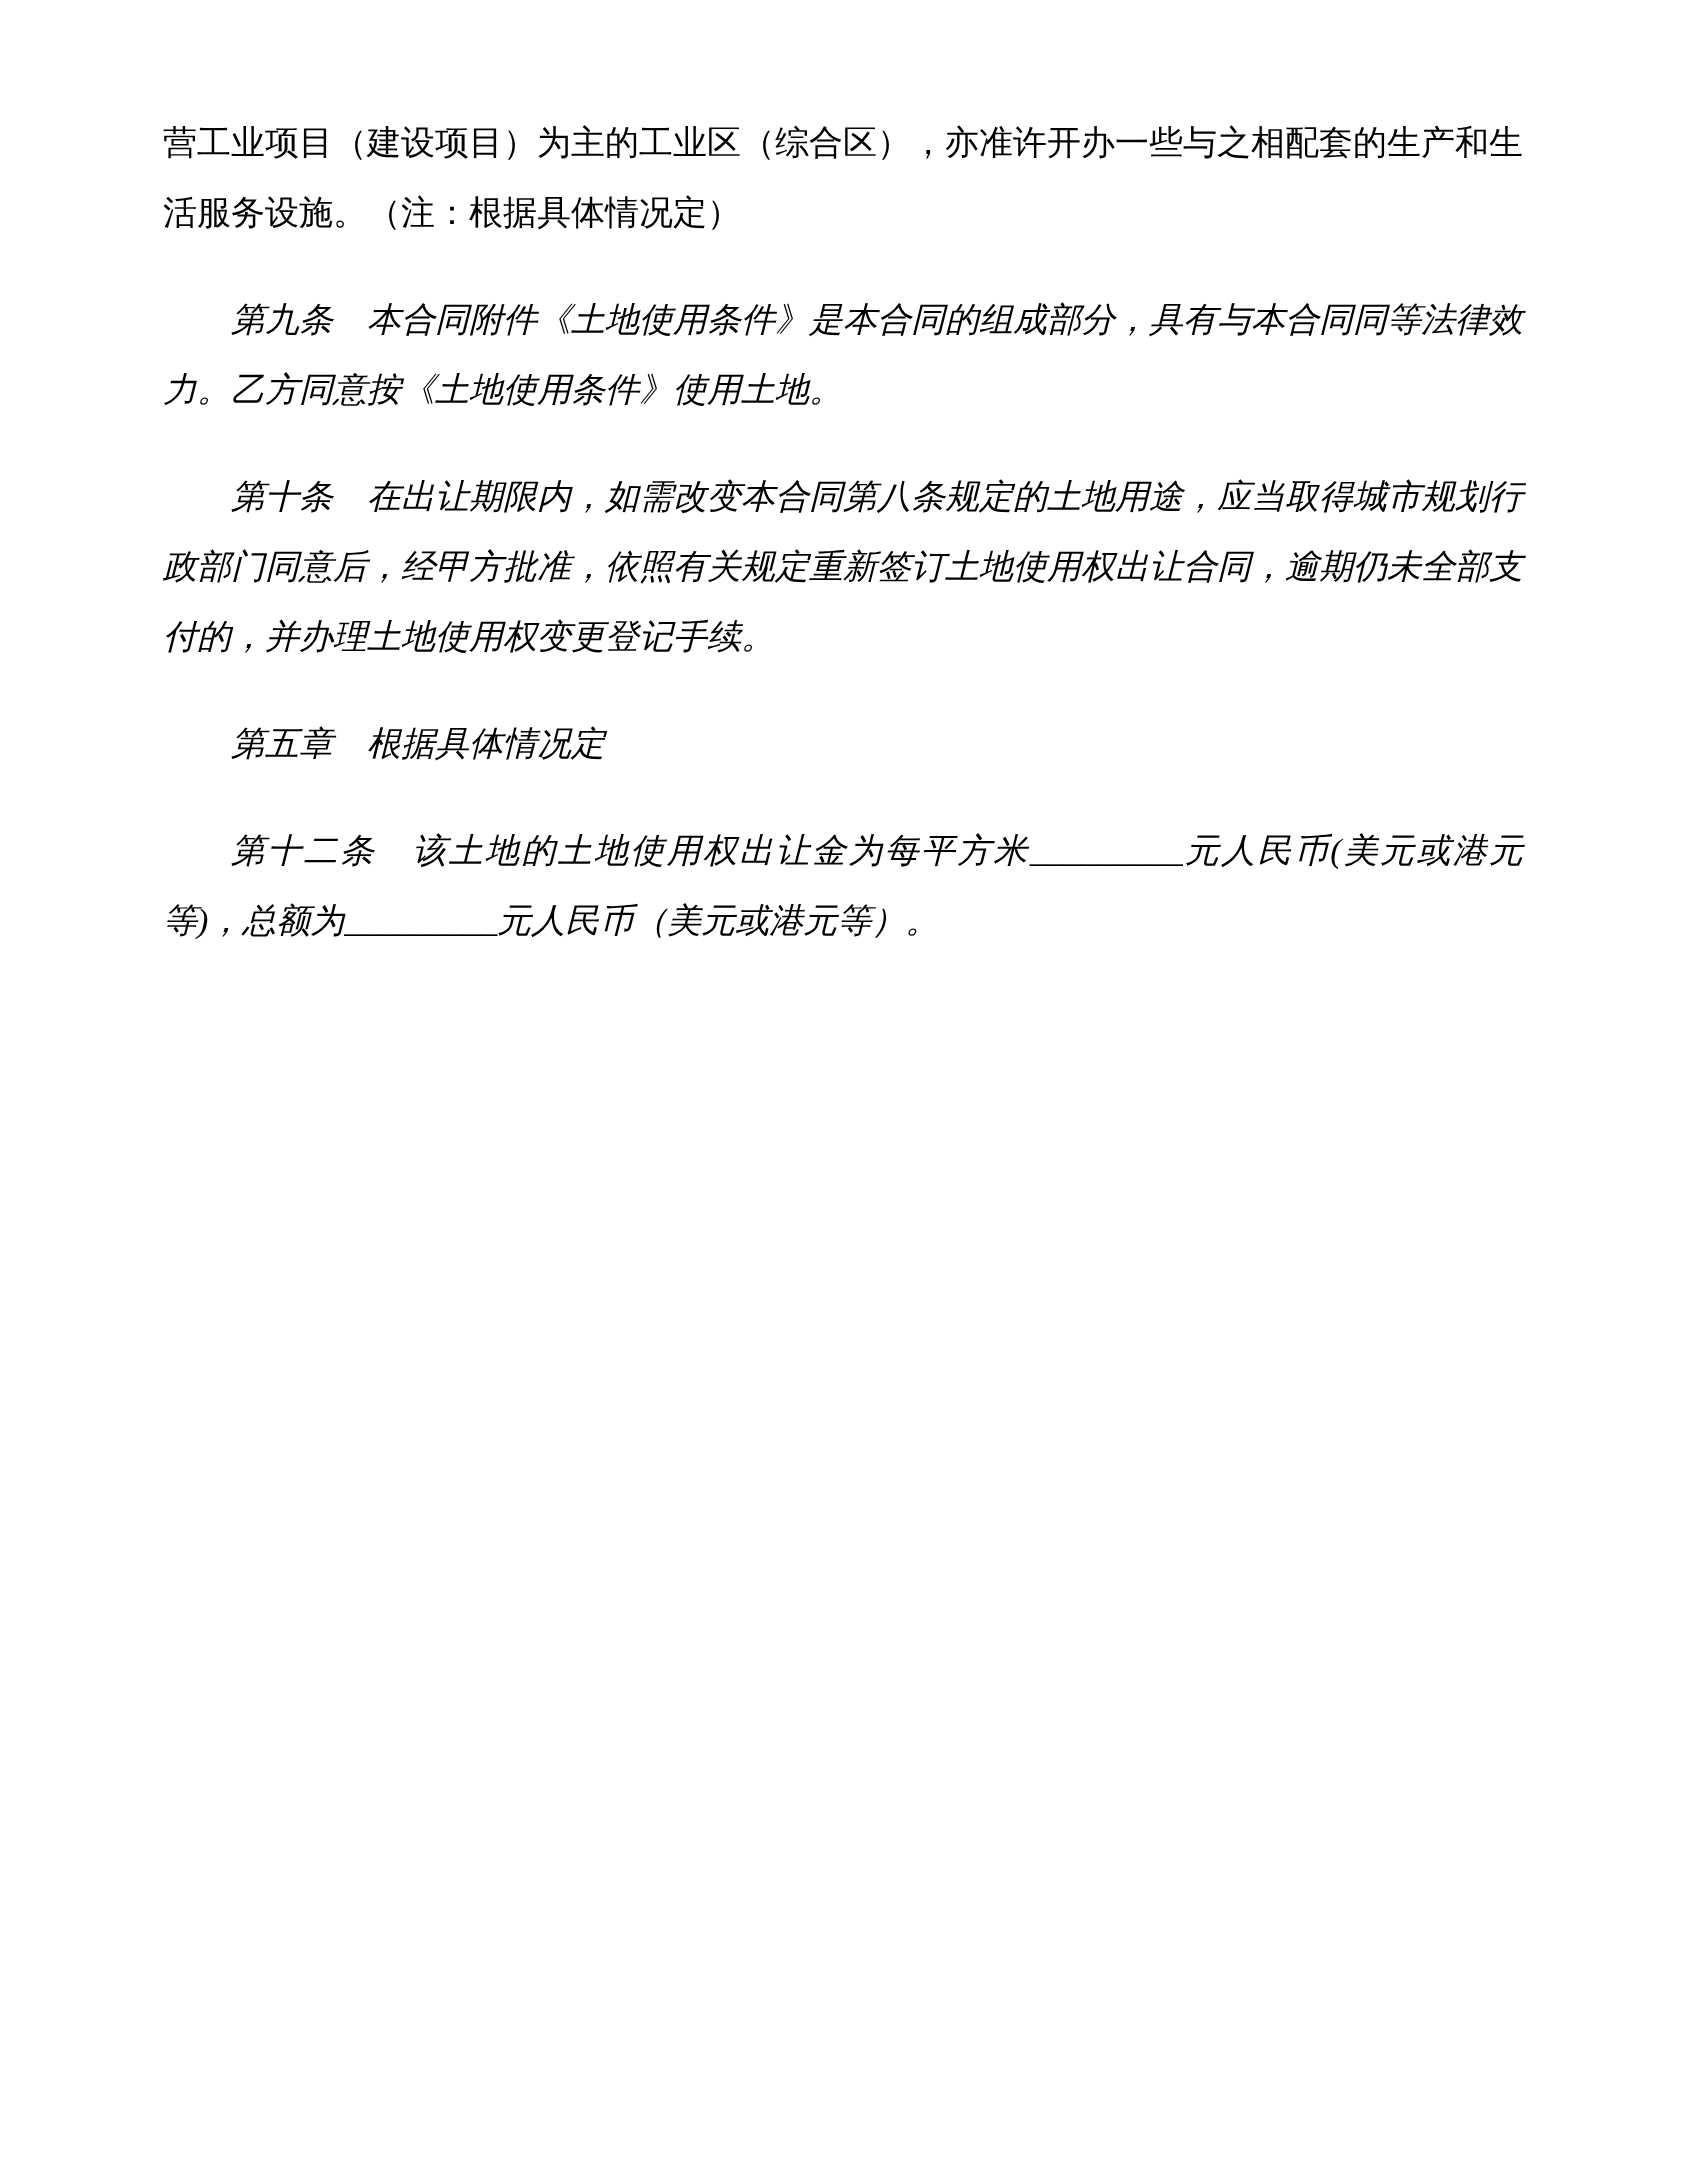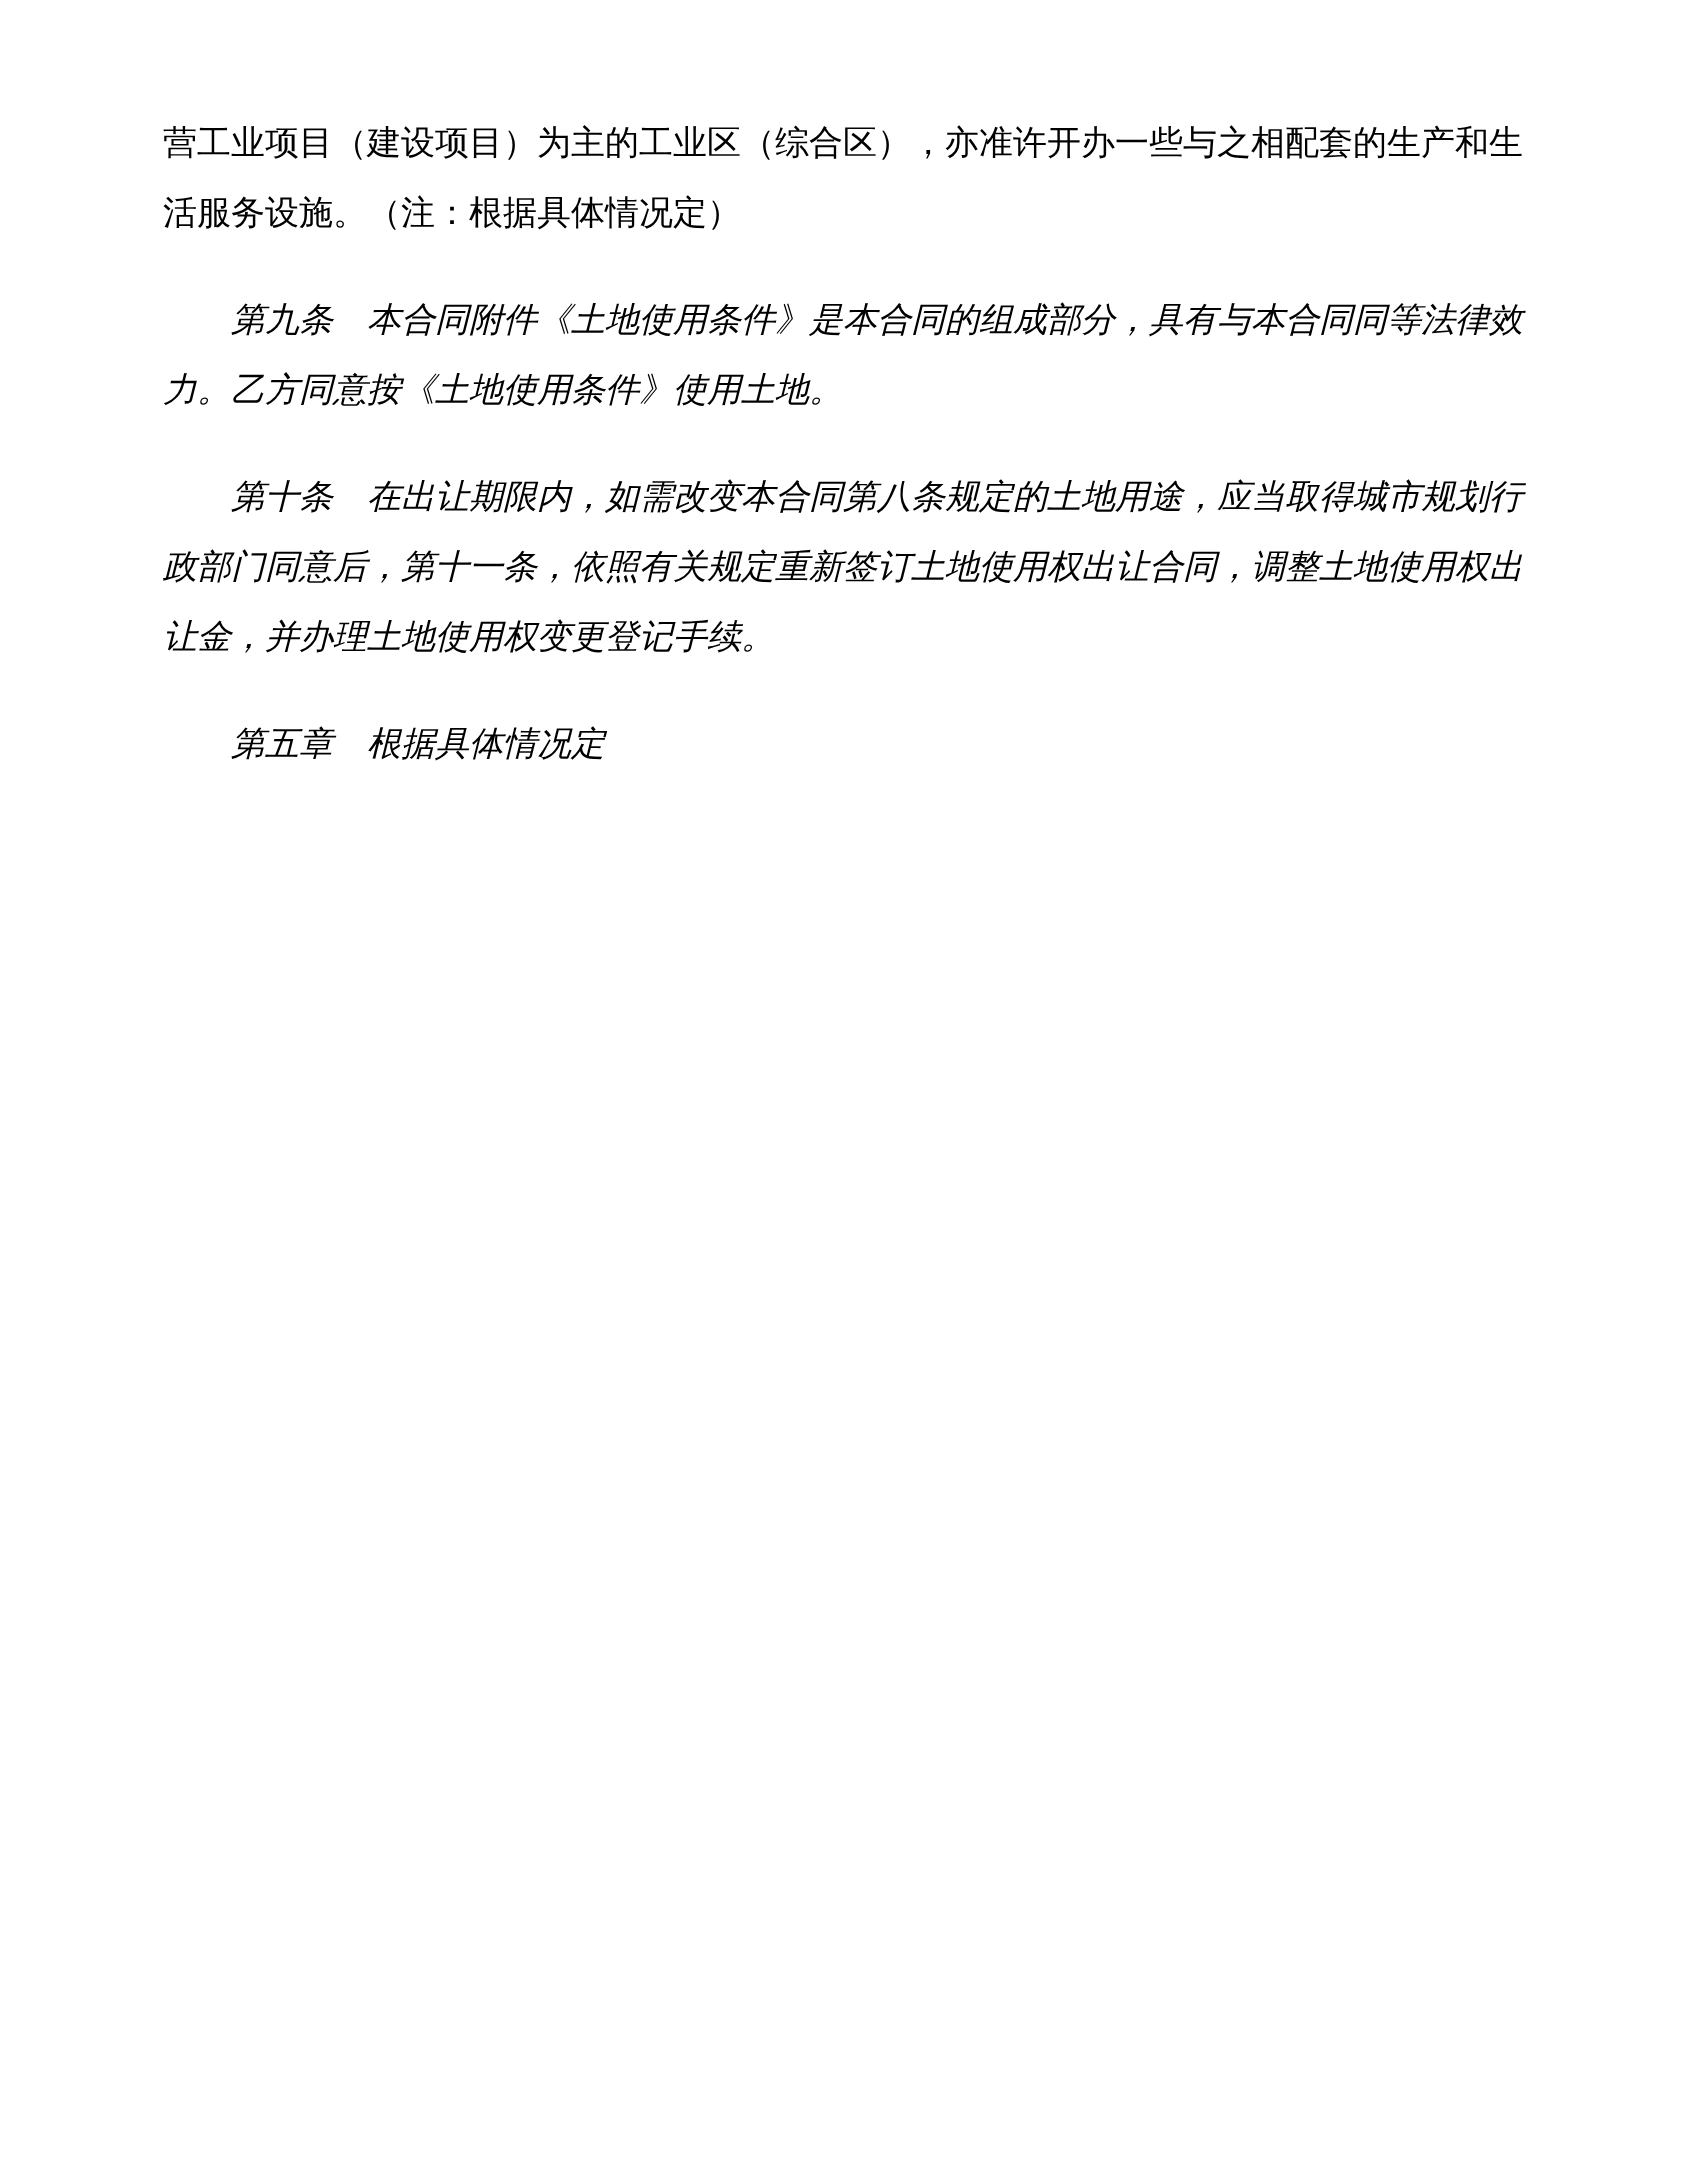--- a/index.html
+++ b/index.html
@@ -34,17 +34,18 @@
     font-style: italic;
   }
 </style>
 </head>
 <body>
 
 <div class="page">
   <div id="doc-content">
       <p class="para continuation">营工业项目（建设项目）为主的工业区（综合区），亦准许开办一些与之相配套的生产和生活服务设施。（注：根据具体情况定）</p>
       <p class="para clause">第九条　本合同附件《土地使用条件》是本合同的组成部分，具有与本合同同等法律效力。乙方同意按《土地使用条件》使用土地。</p>
-      <p class="para clause">第十条　在出让期限内，如需改变本合同第八条规定的土地用途，应当取得城市规划行政部门同意后，第十一条，依照有关规定重新签订土地使用权出让合同，调整土地使用权出让金，并办理土地使用权变更登记手续。</p>
+      <p class="para clause">第十条　在出让期限内，如需改变本合同第八条规定的土地用途，应当取得城市规划行政部门同意后，经甲方批准，依照有关规定重新签订土地使用权出让合同，逾期仍未全部支付的，并办理土地使用权变更登记手续。</p>
       <p class="para heading">第五章　根据具体情况定</p>
+      <p class="para clause">第十二条　该土地的土地使用权出让金为每平方米_________元人民币(美元或港元等)，总额为_________元人民币（美元或港元等）。</p>
     </div>
 </div>
 
 
 </body></html>

